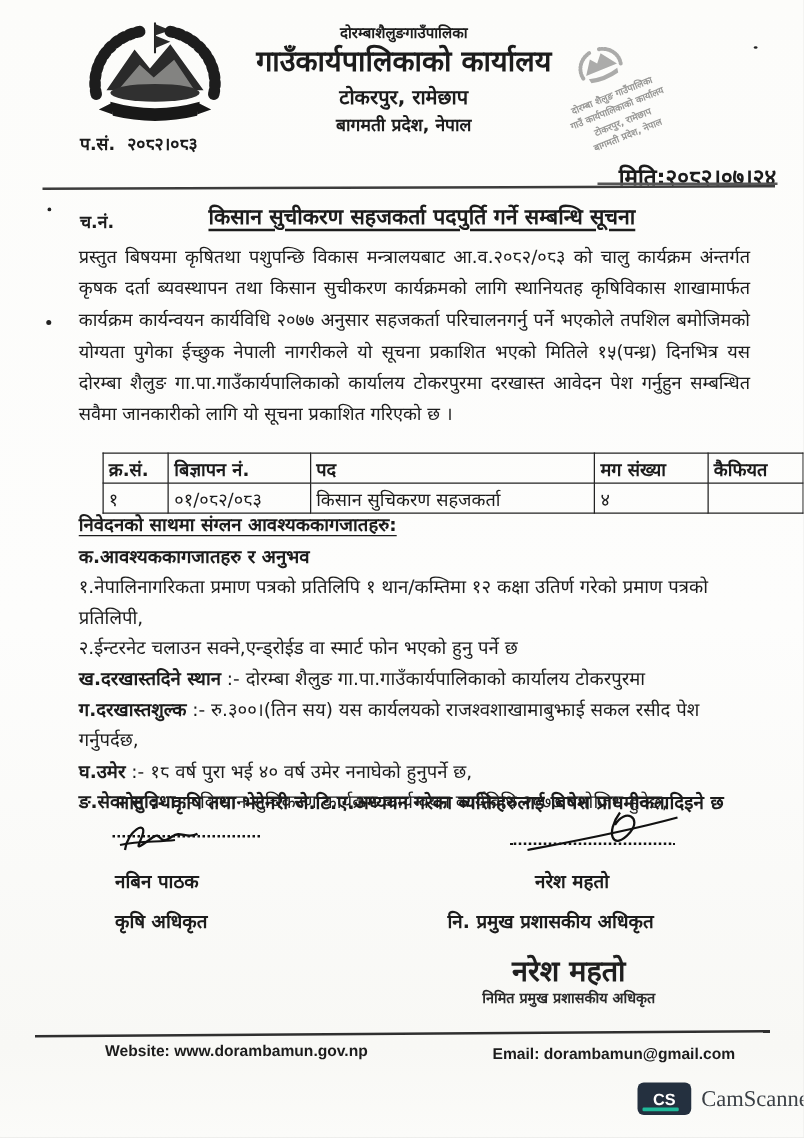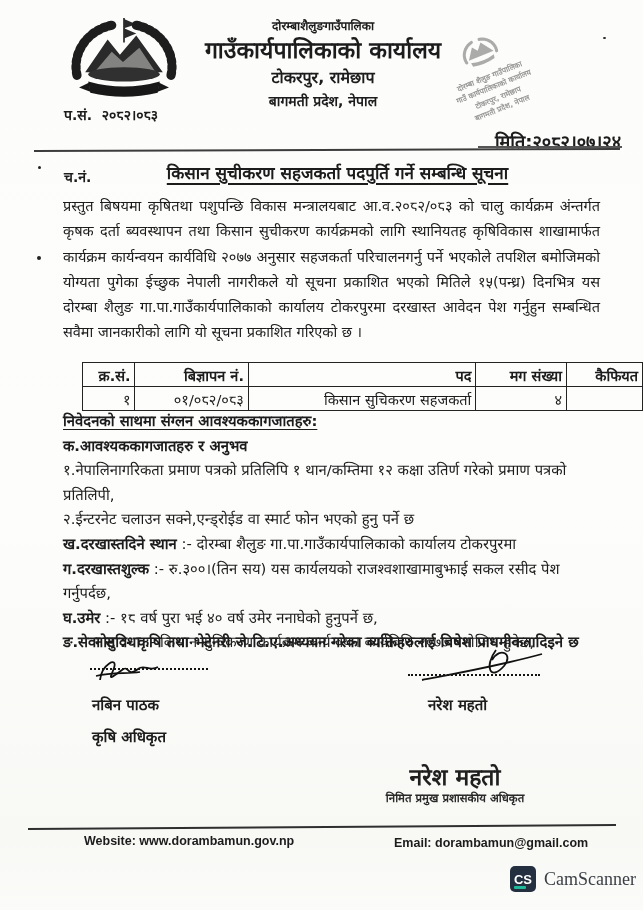--- a/index.html
+++ b/index.html
@@ -29,21 +29,21 @@
     position:absolute;left:424px;top:34px;width:130px;text-align:center;
     transform:rotate(-22deg);color:#8d8d8b;opacity:.9;
   }
   .stamp-line{font-size:7.5px;font-weight:bold;line-height:1.5;white-space:nowrap;}
   
   .title{position:absolute;left:16px;top:161px;width:643px;text-align:center;font-size:17px;font-weight:bold;}
   .title span{text-decoration:underline;text-underline-offset:4px;text-decoration-thickness:1.5px;}
   .body-par{position:absolute;left:63px;top:194px;width:537px;font-size:14.5px;line-height:25.3px;text-align:justify;}
   
   .doc-table{position:absolute;left:82px;top:362px;border-collapse:collapse;font-size:14.5px;}
-  .doc-table th,.doc-table td{border:1.7px solid #232323;padding:1px 4px;text-align:right;height:21px;margin-left:28px;}
+  .doc-table th,.doc-table td{border:1.7px solid #232323;padding:1px 4px;text-align:left;height:21px;margin-left:28px;}
   .doc-table th{font-weight:bold;}
   .c0{width:44px}.c1{width:106px}.c2{width:226px}.c3{width:84px}.c4{width:68px}
   
   .reqs{position:absolute;left:63px;top:409px;width:540px;font-size:14.8px;line-height:24.6px;}
   .req-heading{font-weight:bold;text-decoration:underline;text-underline-offset:3px;}
   .req-item b{font-weight:bold;}
   
   .note{position:absolute;left:95px;top:631px;font-size:15px;font-weight:bold;}
   
   .sig-scribble{position:absolute;}
@@ -51,21 +51,21 @@
   .sig-name{position:absolute;font-size:15px;font-weight:bold;}
   .sig-title{position:absolute;font-size:15px;font-weight:bold;}
   .stamp-name{position:absolute;left:330px;top:760px;width:250px;text-align:center;font-size:23px;font-weight:bold;color:#1f1f1f;}
   .stamp-title{position:absolute;left:330px;top:790px;width:250px;text-align:center;font-size:11.5px;font-weight:bold;color:#2a2a2a;}
   
   .footer-rule{position:absolute;left:28px;top:826px;width:588px;height:2px;background:#2f2f2f;transform:rotate(-0.4deg);}
   .footer-web{position:absolute;left:84px;top:834px;font-size:12.5px;font-weight:bold;font-family:"Liberation Sans",sans-serif;}
   .footer-email{position:absolute;left:394px;top:836px;font-size:12.5px;font-weight:bold;font-family:"Liberation Sans",sans-serif;}
   
   .cs-badge{position:absolute;left:510px;top:866px;display:flex;align-items:center;gap:8px;}
-  .cs-icon{position:relative;width:26px;height:26px;background:#24303f;border-radius:5px;
+  .cs-icon{position:relative;width:43px;height:26px;background:#24303f;border-radius:5px;
     display:flex;align-items:center;justify-content:center;color:#fff;font-size:13px;font-weight:bold;
     font-family:"Liberation Sans",sans-serif;}
   .cs-icon::after{content:"";position:absolute;left:4px;right:10px;bottom:3px;height:3px;background:#1fb99a;border-radius:1px;}
   .cs-label{font-family:Liberation Serif, serif;font-size:18px;color:#3a3f45;}
   
   .speck{position:absolute;background:#222;border-radius:50%;}
 </style>
 </head>
 <body>
 
@@ -161,20 +161,21 @@
   <div class="dotline" style="left:90px;top:668px;width:118px;"></div>
   <div class="sig-name" style="left:92px;top:694px;">नबिन पाठक</div>
   <div class="sig-title" style="left:92px;top:726px;">कृषि  अधिकृत</div>
 
   <svg class="sig-scribble" style="left:418px;top:644px;" width="130" height="42" viewBox="0 0 130 42">
     <path d="M4 36 C36 30 80 22 124 10" stroke="#111" stroke-width="1.8" fill="none"></path>
     <path d="M78 6 C66 22 72 38 86 22 C96 10 82 2 74 16" stroke="#111" stroke-width="1.8" fill="none"></path>
   </svg>
   <div class="dotline" style="left:408px;top:674px;width:132px;"></div>
   <div class="sig-name" style="left:428px;top:694px;">नरेश महतो</div>
+  <div class="sig-title" style="left:358px;top:726px;">नि. प्रमुख प्रशासकीय अधिकृत</div>
 
   <div class="stamp-name">नरेश महतो</div>
   <div class="stamp-title">निमित प्रमुख प्रशासकीय अधिकृत</div>
 
   <div class="footer-rule"></div>
   <div class="footer-web">
     <span>Website:</span>
     <span>www.dorambamun.gov.np</span>
   </div>
   <div class="footer-email">

